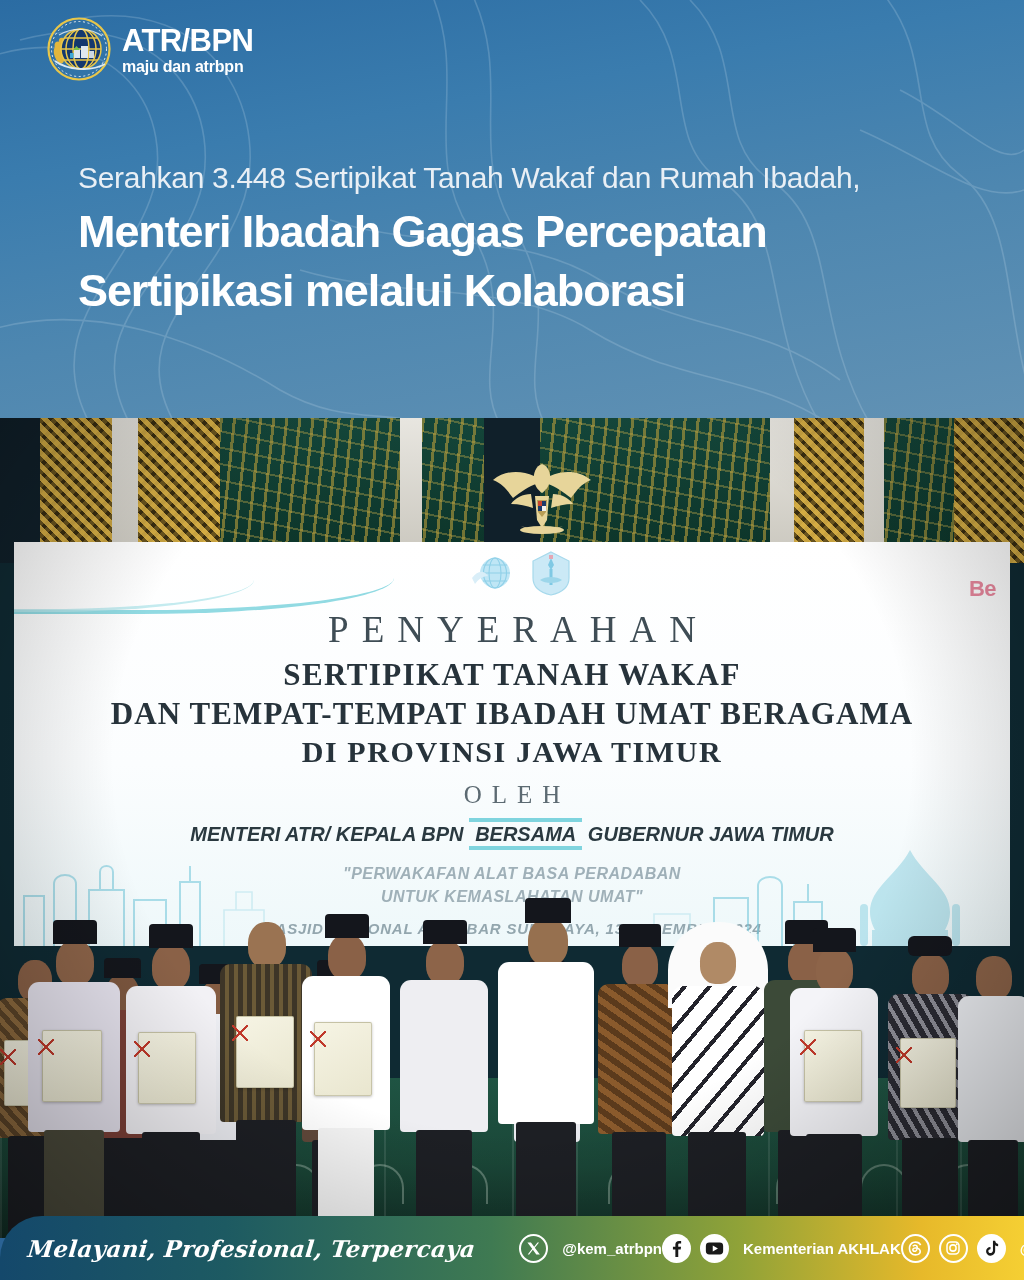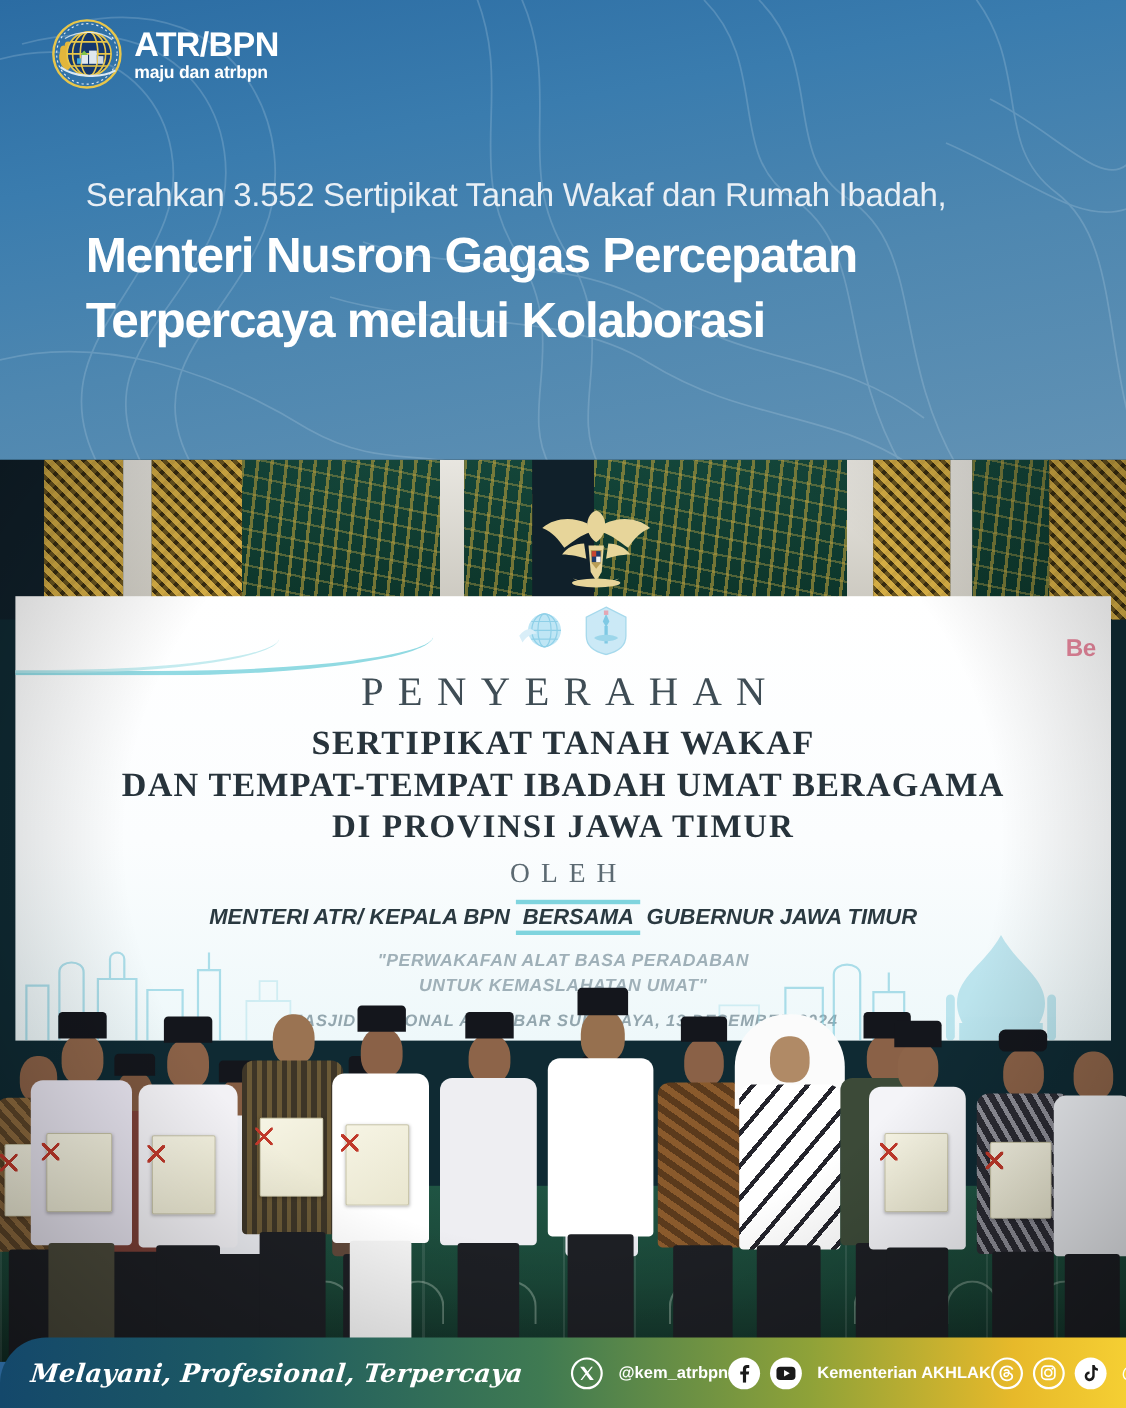--- a/index.html
+++ b/index.html
@@ -248,23 +248,23 @@
         </svg>
       </div>
       <div class="logo-text">
         <div class="logo-main">ATR/BPN</div>
         <div class="logo-sub">maju dan atrbpn</div>
       </div>
     </div>
 
 
     <div class="headline">
-      <div class="kicker">Serahkan 3.552 Sertipikat Tanah Wakaf dan Rumah Ibadah,</div>
-      <div class="title">Menteri Nusron Gagas Percepatan</div>
-      <div class="title" style="margin-top:0">Terpercaya melalui Kolaborasi</div>
+      <div class="kicker">Serahkan 3.448 Sertipikat Tanah Wakaf dan Rumah Ibadah,</div>
+      <div class="title">Menteri Ibadah Gagas Percepatan</div>
+      <div class="title" style="margin-top:0">Sertipikasi melalui Kolaborasi</div>
     </div>
   </div>
 
   <div class="photo">
 
     <div class="wall">
       <div class="panel darkcol" style="left:0;width:40px"></div>
       <div class="panel gold" style="left:40px;width:72px"></div>
       <div class="panel marble" style="left:112px;width:26px"></div>
       <div class="panel gold" style="left:138px;width:82px"></div>

